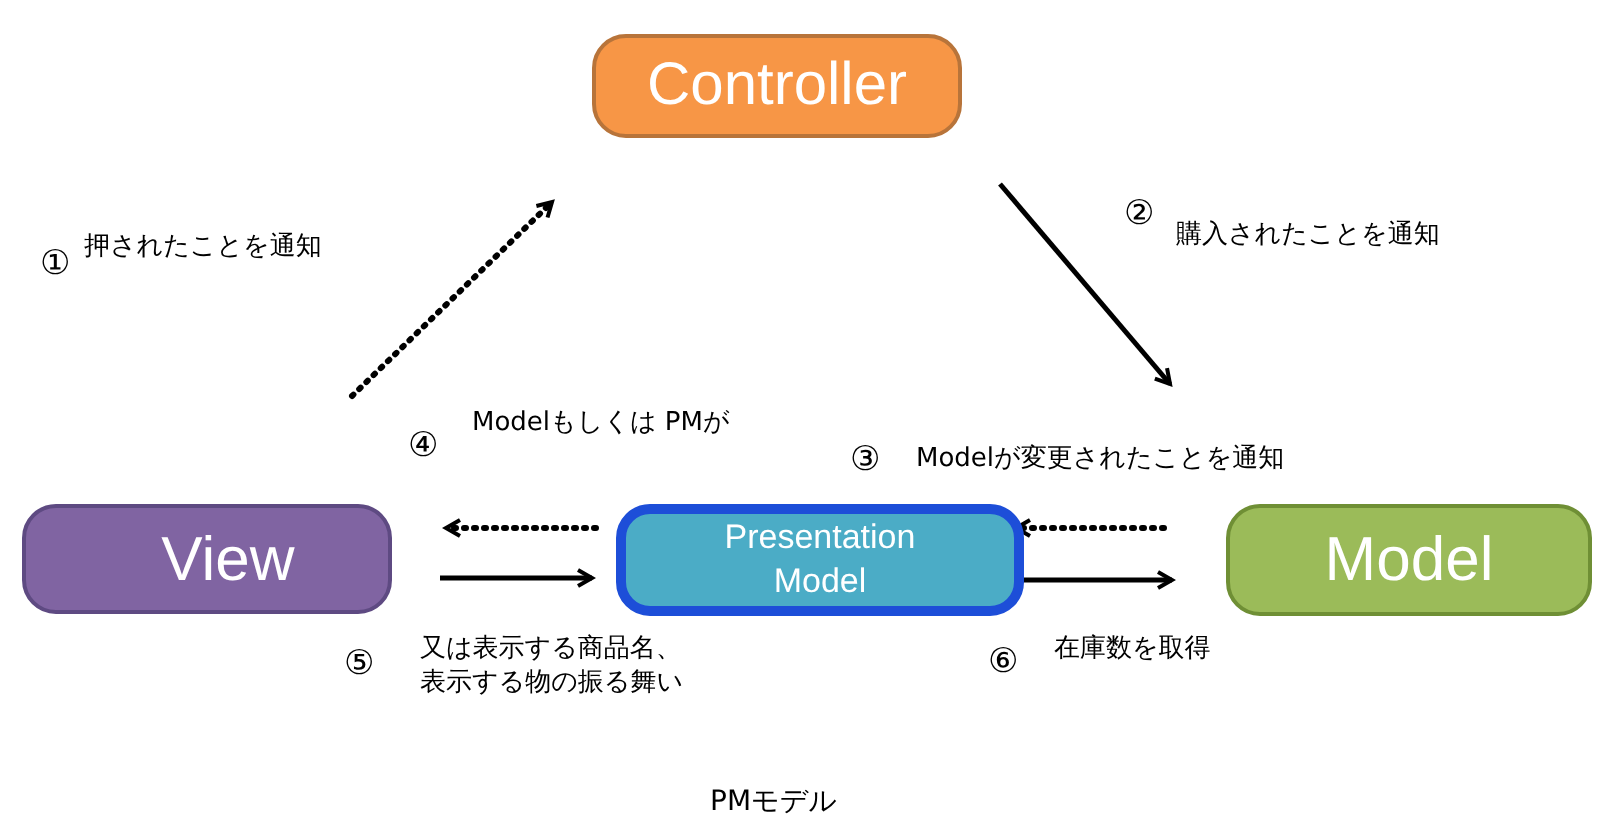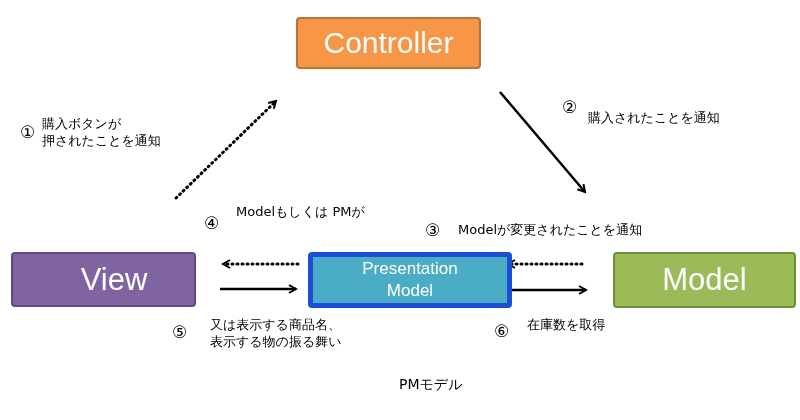--- a/index.html
+++ b/index.html
@@ -1,32 +1,32 @@
 <!DOCTYPE html>
 <html><head>
 <meta charset="utf-8">
 <style>
   html, body { margin: 0; padding: 0; background: #ffffff; }
   body { width: 800px; height: 420px; position: relative; overflow: hidden;
          font-family: "DejaVu Sans", "Liberation Sans", sans-serif; color: #000; }
-  .box { position: absolute; box-sizing: border-box; border-radius: 4px;
+  .box { position: absolute; box-sizing: border-box; border-radius: 17px;
          display: flex; align-items: center; justify-content: center; text-align: center;
          color: #ffffff; font-family: "Liberation Sans", "DejaVu Sans", sans-serif; }
   #controller { left: 296px; top: 17px; width: 185px; height: 52px;
                 border: 2px solid #b8743a; font-size: 30px; }
   #view { left: 11px; top: 252px; width: 185px; height: 55px;
           border: 2px solid #5e4a82; font-size: 31px; padding-left: 21px; }
   #pm { left: 308px; top: 252px; width: 204px; height: 56px;
         border: 5px solid #1d4ed8; font-size: 17px; line-height: 22px; flex-direction: column; }
   #model { left: 613px; top: 252px; width: 183px; height: 56px;
            border: 2px solid #6f8f35; font-size: 31px; }
   .label { position: absolute; font-size: 13px; line-height: 17px; white-space: nowrap; }
   .num { position: absolute; font-size: 17px; line-height: 17px; }
   svg#arrows { position: absolute; left: 0; top: 0; }
-  #caption { position: absolute; left: 355px; top: 376px; font-size: 14px; margin-left: 44px; }
+  #caption { position: absolute; left: 355px; top: 392px; font-size: 14px; }
 </style>
 </head>
 <body>
 
 <svg id="arrows" width="800" height="420">
   <defs>
     <marker id="ah" markerWidth="10" markerHeight="10" refX="8" refY="5" orient="auto" markerUnits="userSpaceOnUse">
       <path d="M1,1 L8,5 L1,9" fill="none" stroke="#000" stroke-width="2"></path>
     </marker>
   </defs>
@@ -47,21 +47,20 @@
 <div class="box" id="pm" style="background:#4bacc6">
   <span>Presentation</span>
   <span>Model</span>
 </div>
 <div class="box" id="model" style="background:#9bbb59">
   <span>Model</span>
 </div>
 
 <span class="num" style="left:20px;top:124px">①</span>
 <div class="label" style="left:42px;top:115px">
-  <div>購入ボタンが</div>
   <div>押されたことを通知</div>
 </div>
 
 <span class="num" style="left:562px;top:99px">②</span>
 <div class="label" style="left:588px;top:109px">
   <div>購入されたことを通知</div>
 </div>
 
 <span class="num" style="left:425px;top:222px">③</span>
 <div class="label" style="left:458px;top:221px">

